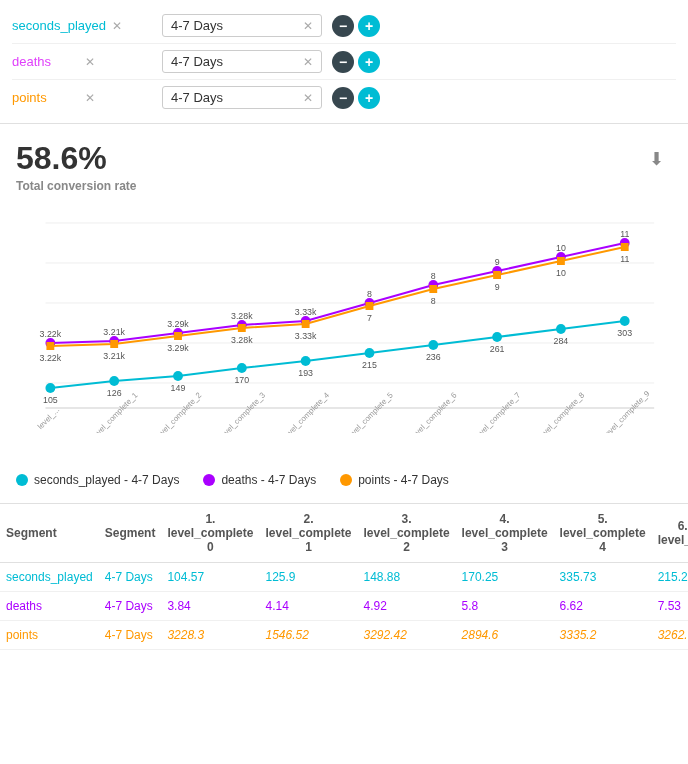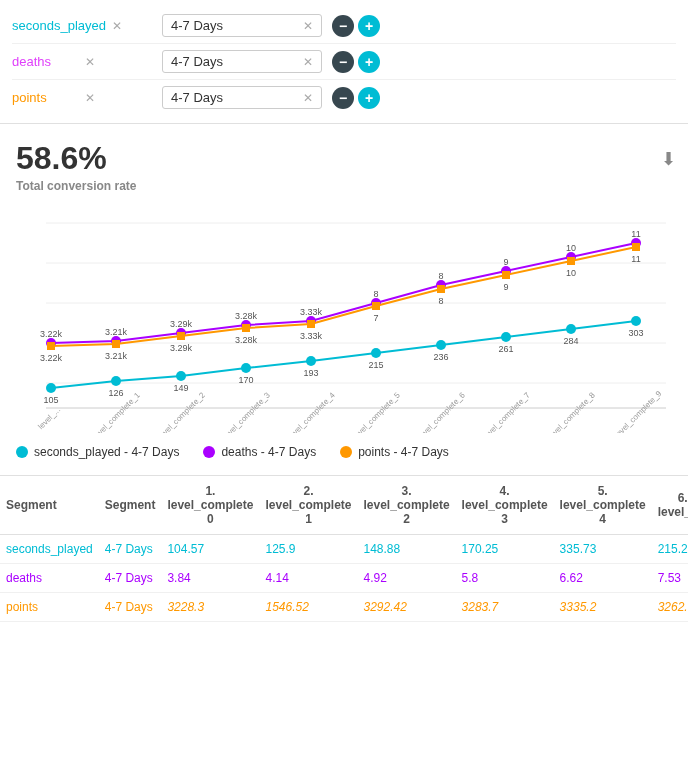--- a/index.html
+++ b/index.html
@@ -65,21 +65,21 @@
       align-items: center;
       justify-content: center;
       cursor: pointer;
       font-size: 14px;
       font-weight: bold;
     }
     .btn-minus { background: #37474f; color: #fff; }
     .btn-plus { background: #00bcd4; color: #fff; }
 
     .main-section {
-      padding: 16px 12px 0 16px;
+      padding: 16px 24px 0 16px;
     }
     .conversion-rate {
       font-size: 32px;
       font-weight: bold;
       color: #333;
     }
     .conversion-label {
       font-size: 12px;
       color: #888;
       margin-top: 2px;
@@ -107,20 +107,21 @@
       align-items: center;
       gap: 24px;
       padding: 12px 0 8px 0;
     }
     .legend-item {
       display: flex;
       align-items: center;
       gap: 6px;
       font-size: 12px;
       color: #333;
+      margin-top: 28px;
     }
     .legend-dot {
       width: 12px;
       height: 12px;
       border-radius: 50%;
     }
     .legend-dot-teal { background: #00bcd4; }
     .legend-dot-purple { background: #aa00ff; }
     .legend-dot-orange { background: #ff9800; }
 
@@ -370,19 +371,19 @@
         <td class="num purple">6.62</td>
         <td class="num purple">7.53</td>
       </tr>
 
       <tr>
         <td class="col-metric metric-points">points</td>
         <td class="col-segment segment-orange">4-7 Days</td>
         <td class="num orange">3228.3</td>
         <td class="num orange">1546.52</td>
         <td class="num orange">3292.42</td>
-        <td class="num orange">3283.7</td>
+        <td class="num orange">2894.6</td>
         <td class="num orange">3335.2</td>
         <td class="num orange">3262.55</td>
       </tr>
     </tbody>
   </table>
 </div>
 
 </body></html>

